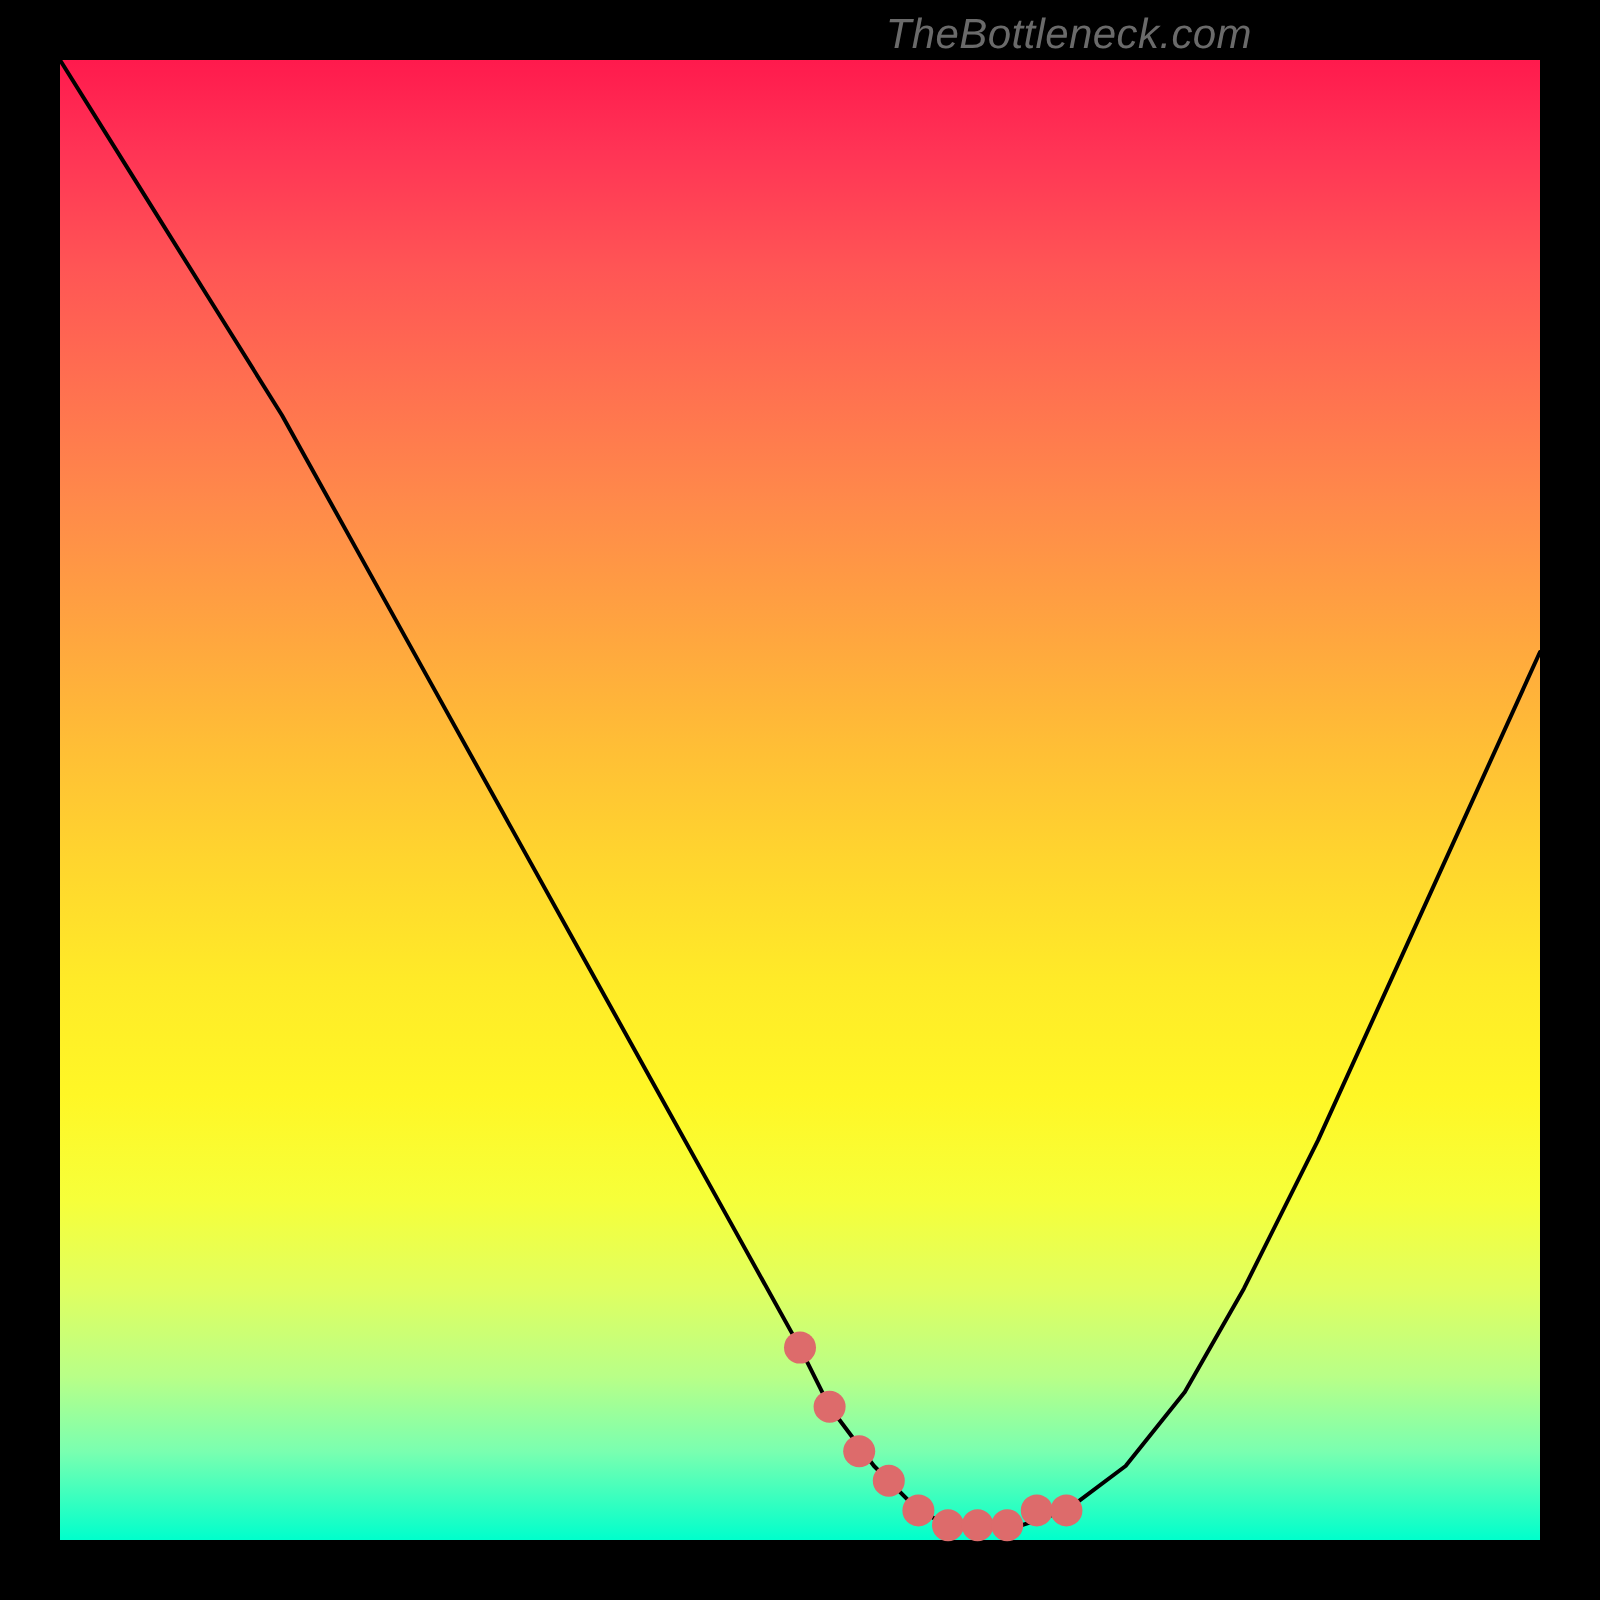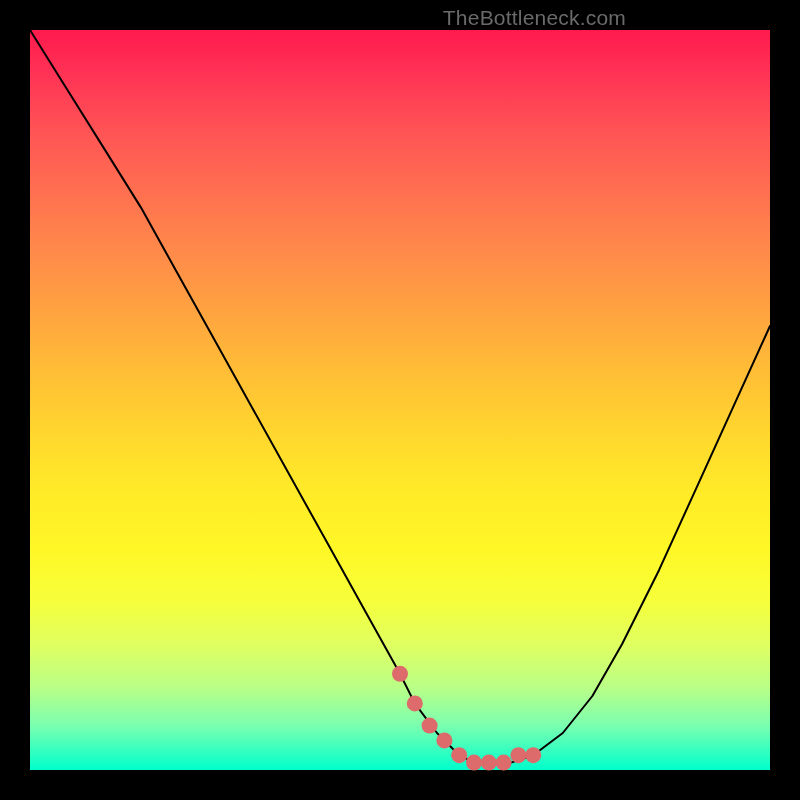--- a/index.html
+++ b/index.html
@@ -2,20 +2,21 @@
 <html><head>
 <meta charset="utf-8">
 <style>
   * { margin: 0; padding: 0; box-sizing: border-box; }
   html, body { width: 800px; height: 800px; overflow: hidden; background: #000; }
   .stage {
     position: relative;
     width: 636px;
     height: 800px;
     background: #000;
+    font-style: italic;
   }
   .plot-area {
     position: absolute;
     left: 30px;
     top: 30px;
     width: 740px;
     height: 740px;
     background: linear-gradient(to bottom,
       #ff1a4d 0%,
       #ff3355 6%,

